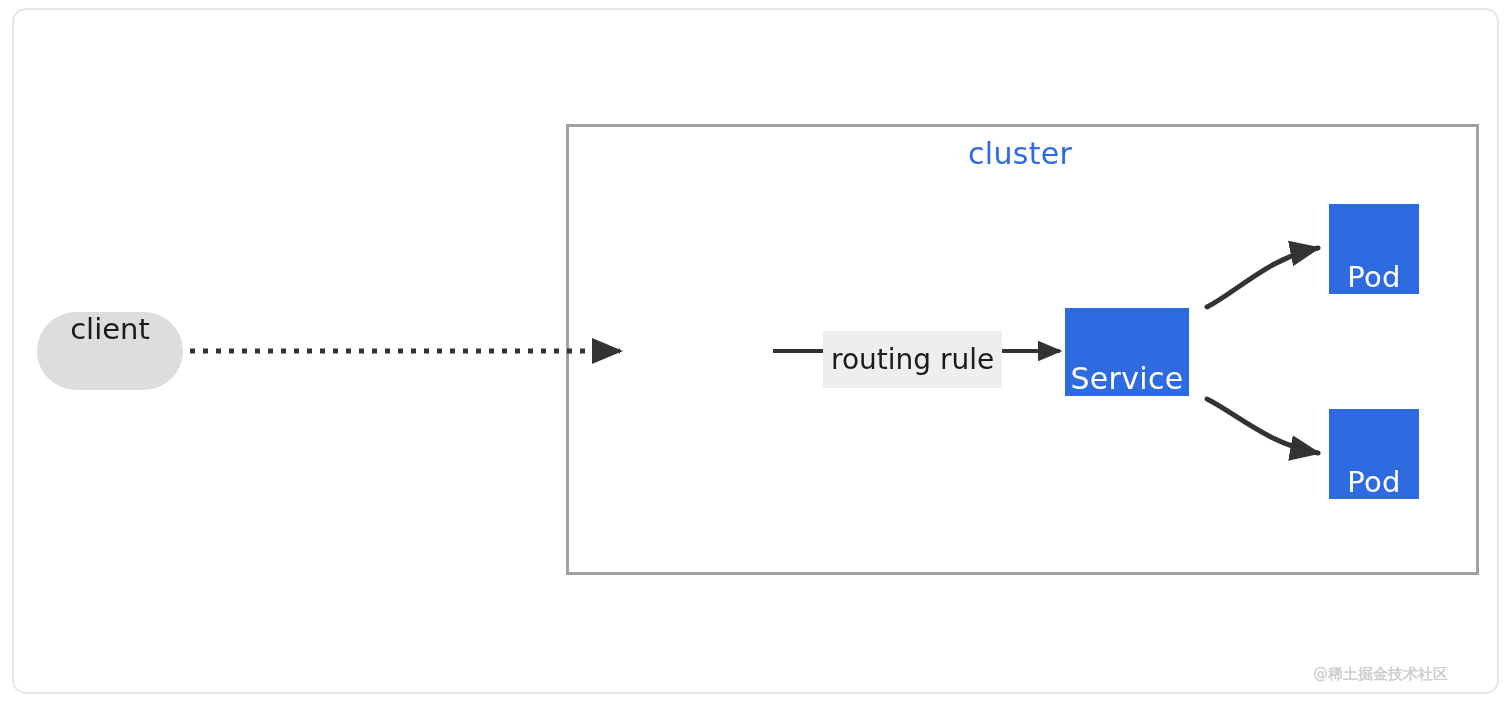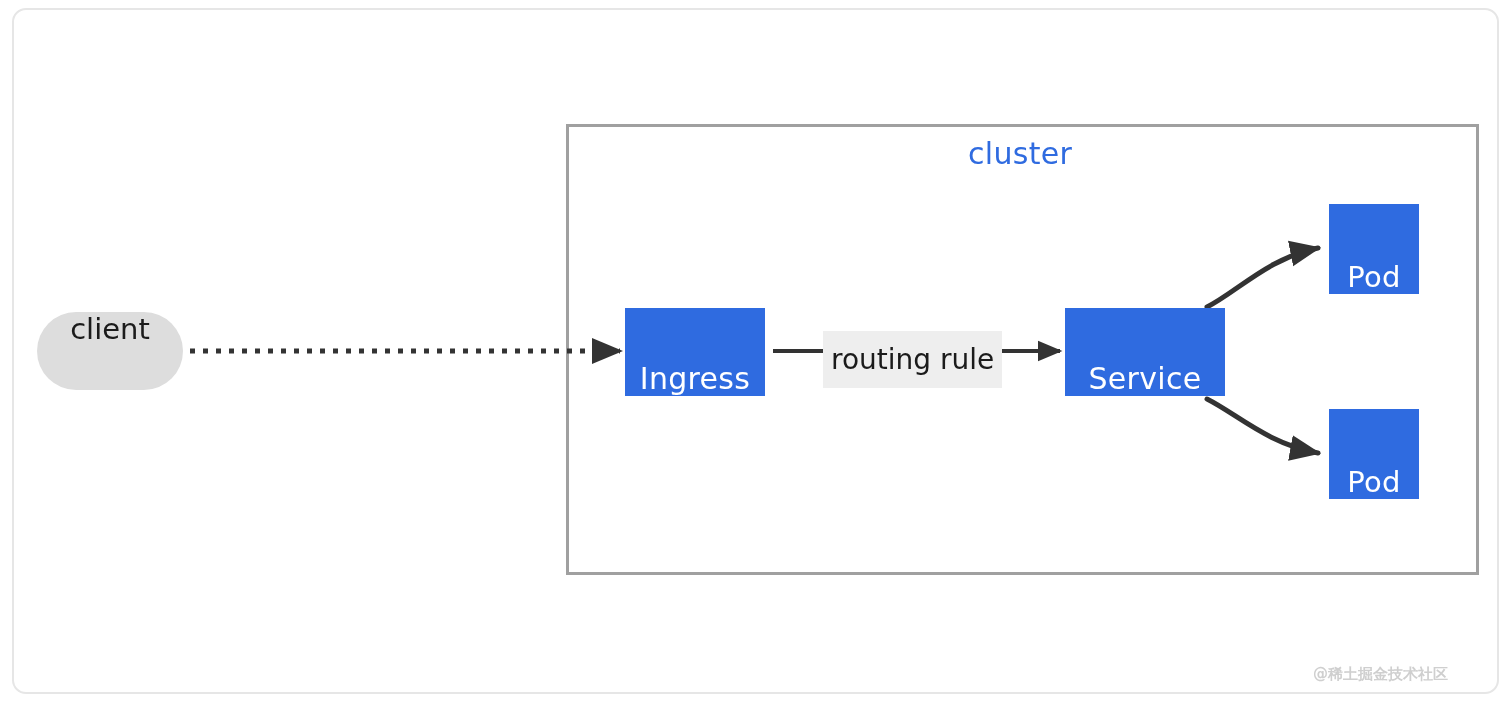--- a/index.html
+++ b/index.html
@@ -72,21 +72,21 @@
     display: flex;
     align-items: flex-end;
     justify-content: center;
   }
   .blue-box .node-text {
     color: #ffffff;
     font-size: 30px;
     letter-spacing: 0.3px;
   }
   #ingress-node { left: 625px; top: 308px; width: 140px; height: 88px; }
-  #service-node { left: 1065px; top: 308px; width: 160px; height: 88px; }
+  #service-node { left: 1065px; top: 308px; width: 124px; height: 88px; }
   #pod-top-node { left: 1329px; top: 204px; width: 90px; height: 90px; }
   #pod-bottom-node { left: 1329px; top: 409px; width: 90px; height: 90px; }
   #pod-top-node .node-text,
   #pod-bottom-node .node-text { font-size: 29px; }
   
   .edge-label {
     position: absolute;
     background: #eeeeee;
     color: #1b1b1b;
     white-space: nowrap;
@@ -154,23 +154,20 @@
 
     <path d="M1207,307 C1237,292 1268,258 1318,248" fill="none" stroke="#333333" stroke-width="5" stroke-linecap="round" marker-end="url(#arrowhead)"></path>
 
     <path d="M1207,399 C1237,414 1268,444 1318,453" fill="none" stroke="#333333" stroke-width="5" stroke-linecap="round" marker-end="url(#arrowhead)"></path>
   </svg>
 
   <div id="client-node" class="node">
     <span class="node-text">client</span>
   </div>
 
-  <div id="ingress-node" class="blue-box">
-    <span class="node-text">Ingress</span>
-  </div>
 
   <div id="service-node" class="blue-box">
     <span class="node-text">Service</span>
   </div>
 
   <div id="pod-top-node" class="blue-box">
     <span class="node-text">Pod</span>
   </div>
 
   <div id="pod-bottom-node" class="blue-box">

